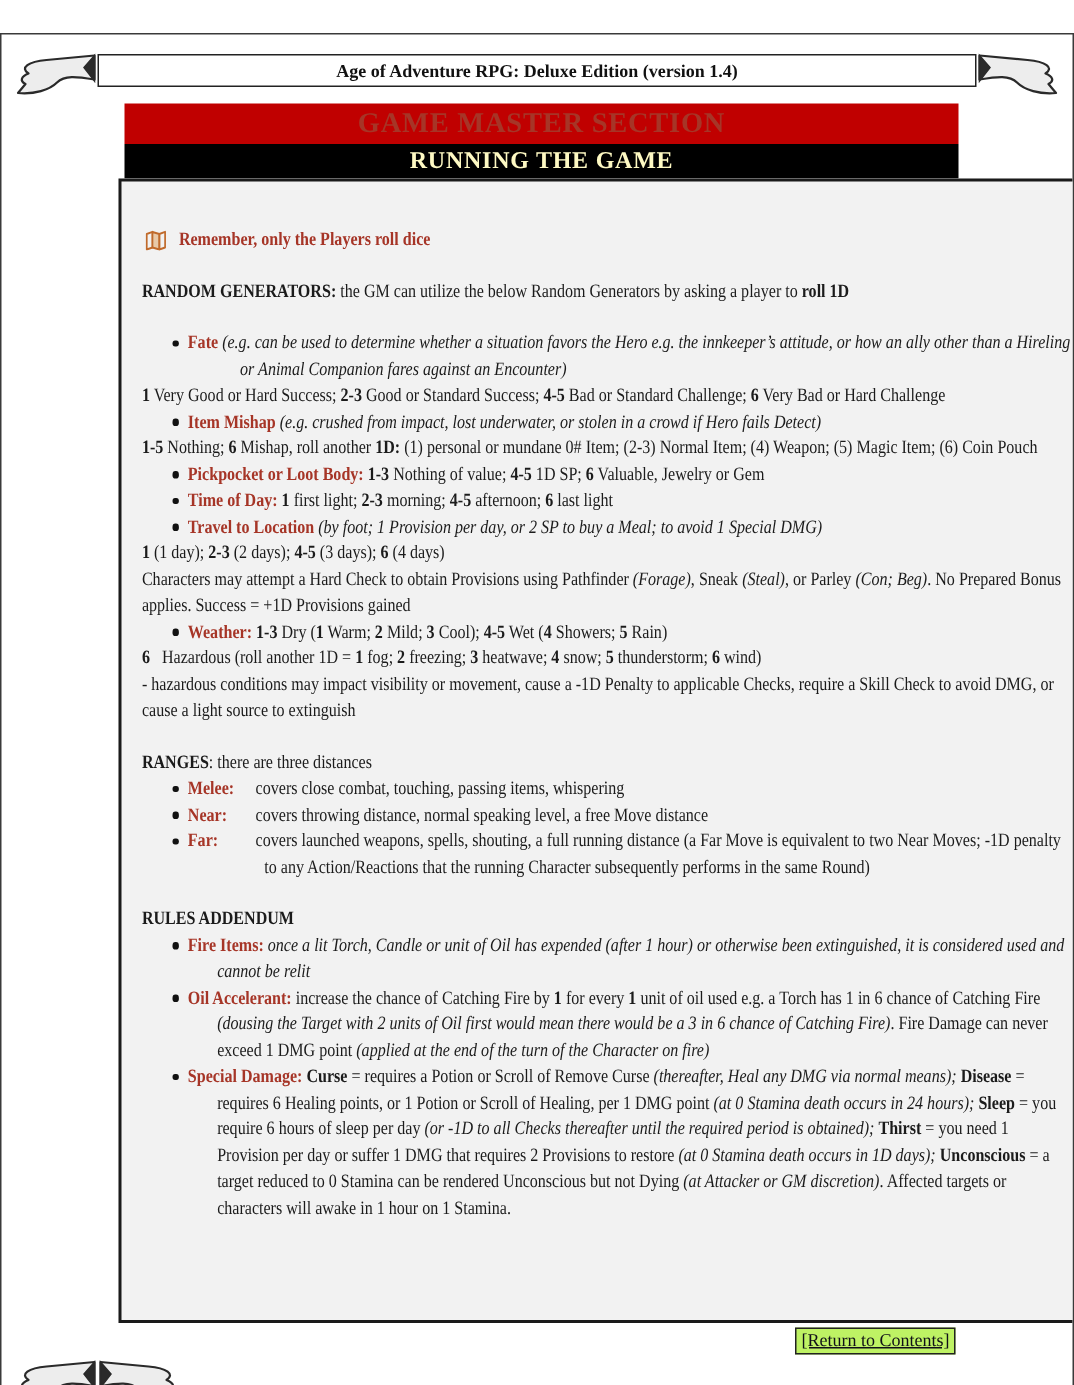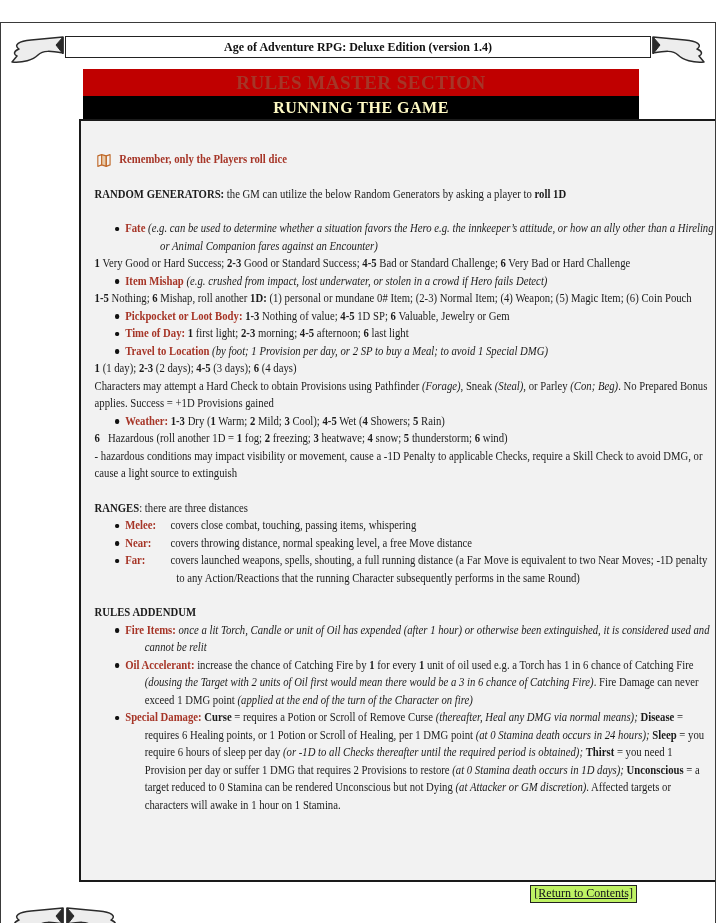--- a/index.html
+++ b/index.html
@@ -68,21 +68,21 @@
     <path d="M52 8 L20 11 C8 12 2 16 8 20 C3 22 2 25 6 27 L1 33 C12 34 22 31 27 26 C32 21 40 22 52 24 Z" fill="#EDEDED" stroke="#2a2a2a" stroke-width="1.5" stroke-linejoin="round"></path>
     <path d="M52 8 L45 16 L52 25 Z" fill="#2a2a2a" stroke="#2a2a2a" stroke-width="1"></path>
   </svg>
     <div class="band">Age of Adventure RPG: Deluxe Edition (version 1.4)</div>
     <svg class="curl right" width="54" height="44" viewBox="0 0 54 44">
     <path d="M52 8 L20 11 C8 12 2 16 8 20 C3 22 2 25 6 27 L1 33 C12 34 22 31 27 26 C32 21 40 22 52 24 Z" fill="#EDEDED" stroke="#2a2a2a" stroke-width="1.5" stroke-linejoin="round"></path>
     <path d="M52 8 L45 16 L52 25 Z" fill="#2a2a2a" stroke="#2a2a2a" stroke-width="1"></path>
   </svg>
   </div>
 
-  <div class="banner red">RULES MASTER SECTION</div>
+  <div class="banner red">GAME MASTER SECTION</div>
   <div class="banner black">RUNNING THE GAME</div>
 
   <div class="content-box">
     <div class="condense" id="content-root">
         <div class="note">
           <svg width="18" height="14" viewBox="0 0 20 15">
     <g fill="none" stroke="#C06A2B" stroke-width="1.5" stroke-linejoin="round">
       <path d="M2 3 L7 1.5 L7 13 L2 14.5 Z"></path>
       <path d="M7 1.5 L13 3 L13 14.5 L7 13 Z" fill="#E8C9A8"></path>
       <path d="M13 3 L18 1.5 L18 13 L13 14.5 Z"></path>

